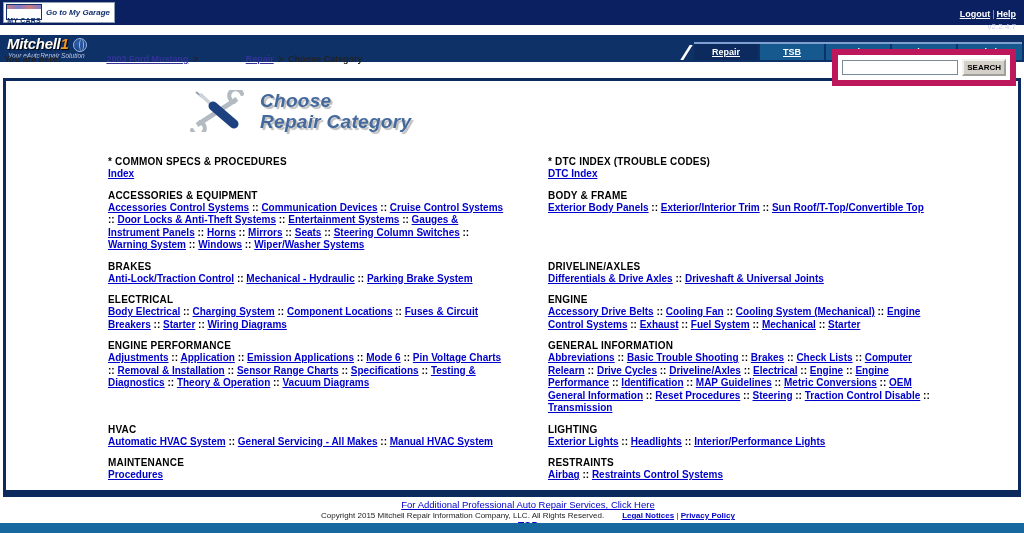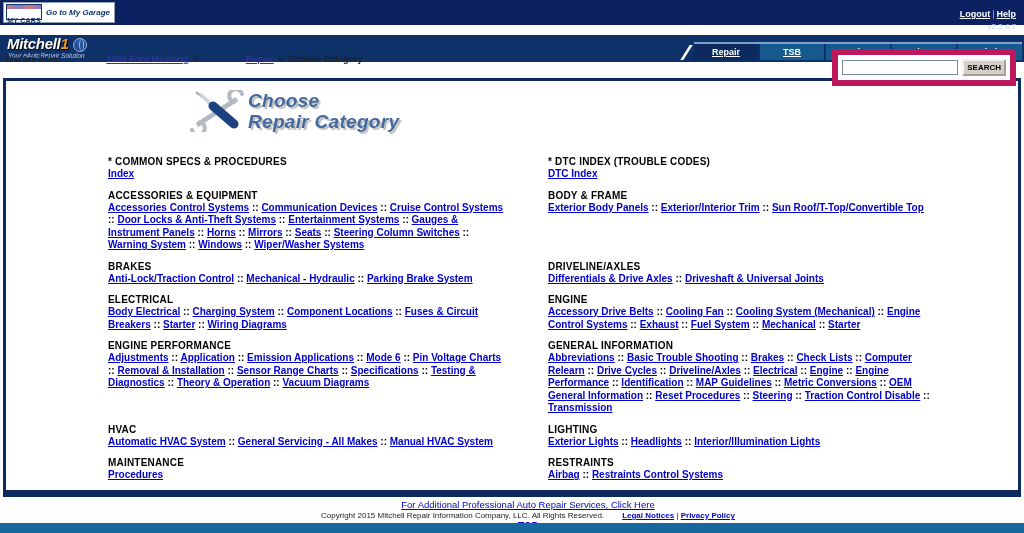--- a/index.html
+++ b/index.html
@@ -44,21 +44,21 @@
   .breadcrumb .sep { padding:0 2px; }
   .search-panel { position:absolute; top:49px; right:8px; background:#fff; border:6px solid #be185d;
                   padding:4px 4px; display:flex; align-items:center; gap:4px; z-index:5; }
   .search-input { width:116px; height:15px; border:1px solid #7a8a99; font-size:10px; padding:0 2px; }
   .search-btn { font-family:"Liberation Sans",sans-serif; font-size:8px; font-weight:bold; color:#000;
                 background:#d4d0c8; border:2px outset #f4f2ee; padding:2px 3px; }
 
   
   .content-box { position:absolute; top:78px; left:3px; width:1018px; height:419px; background:#fff;
                  border:3px solid var(--box_border,#0c2a5e); border-bottom-width:7px; overflow:hidden; }
-  .title-block { display:flex; align-items:flex-start; gap:2px; margin:9px 0 0 182px; }
+  .title-block { display:flex; align-items:flex-start; gap:14px; margin:9px 0 0 182px; }
   .page-title { font-size:19px; line-height:21px; font-weight:bold; font-style:italic;
                 color:var(--title_blue,#44699d); text-shadow:2px 2px 1px #bcbcbc; letter-spacing:.3px; }
 
   .cat-table { border-collapse:collapse; margin:24px 0 0 102px; }
   .cat-table td { vertical-align:top; width:440px; padding:0 8px 9px 0; }
   .cat-title { font-size:10px; font-weight:bold; color:#000; letter-spacing:.2px; margin-bottom:1px; }
   .cat-links { font-size:10px; font-weight:bold; line-height:12.5px; max-width:396px; }
   .cat-links a { color:var(--link_blue,#0000cc); text-decoration:underline; }
   .cat-links .sep { color:#000; }
 
@@ -189,21 +189,21 @@
             <div class="cat-links"><a>Abbreviations</a><span class="sep"> :: </span><a>Basic Trouble Shooting</a><span class="sep"> :: </span><a>Brakes</a><span class="sep"> :: </span><a>Check Lists</a><span class="sep"> :: </span><a>Computer Relearn</a><span class="sep"> :: </span><a>Drive Cycles</a><span class="sep"> :: </span><a>Driveline/Axles</a><span class="sep"> :: </span><a>Electrical</a><span class="sep"> :: </span><a>Engine</a><span class="sep"> :: </span><a>Engine Performance</a><span class="sep"> :: </span><a>Identification</a><span class="sep"> :: </span><a>MAP Guidelines</a><span class="sep"> :: </span><a>Metric Conversions</a><span class="sep"> :: </span><a>OEM General Information</a><span class="sep"> :: </span><a>Reset Procedures</a><span class="sep"> :: </span><a>Steering</a><span class="sep"> :: </span><a>Traction Control Disable</a><span class="sep"> :: </span><a>Transmission</a></div>
           </td>
         </tr>
         <tr>
           <td>
             <div class="cat-title">HVAC</div>
             <div class="cat-links"><a>Automatic HVAC System</a><span class="sep"> :: </span><a>General Servicing - All Makes</a><span class="sep"> :: </span><a>Manual HVAC System</a></div>
           </td>
           <td>
             <div class="cat-title">LIGHTING</div>
-            <div class="cat-links"><a>Exterior Lights</a><span class="sep"> :: </span><a>Headlights</a><span class="sep"> :: </span><a>Interior/Illumination Lights</a></div>
+            <div class="cat-links"><a>Exterior Lights</a><span class="sep"> :: </span><a>Headlights</a><span class="sep"> :: </span><a>Interior/Performance Lights</a></div>
           </td>
         </tr>
         <tr>
           <td>
             <div class="cat-title">MAINTENANCE</div>
             <div class="cat-links"><a>Procedures</a></div>
           </td>
           <td>
             <div class="cat-title">RESTRAINTS</div>
             <div class="cat-links"><a>Airbag</a><span class="sep"> :: </span><a>Restraints Control Systems</a></div>

